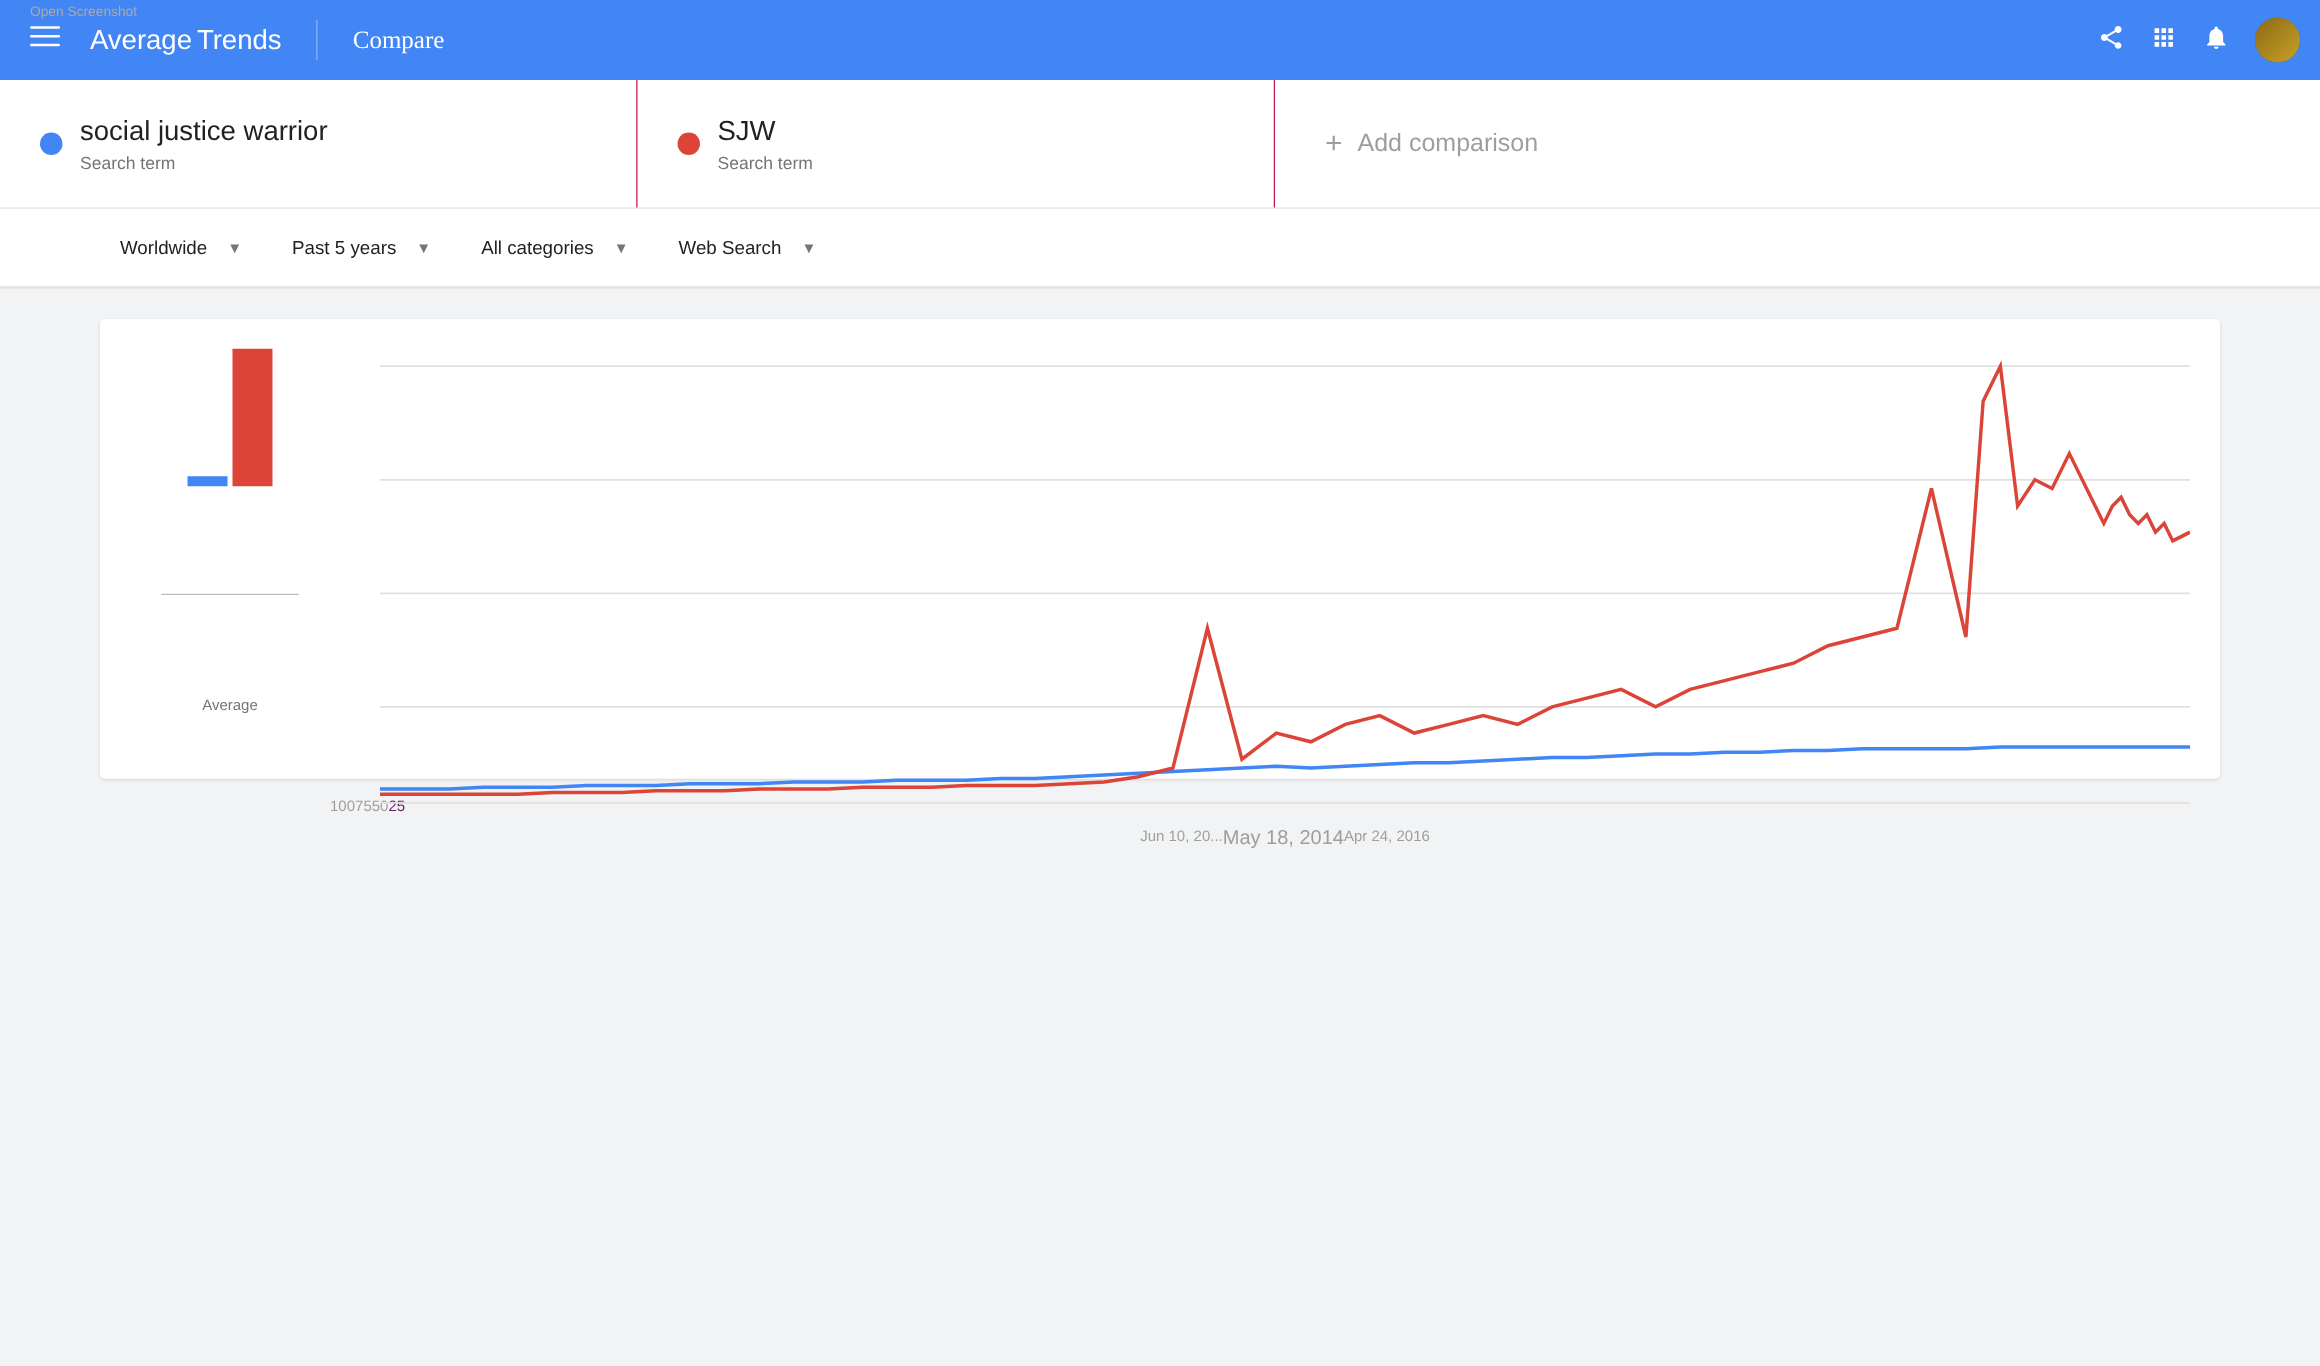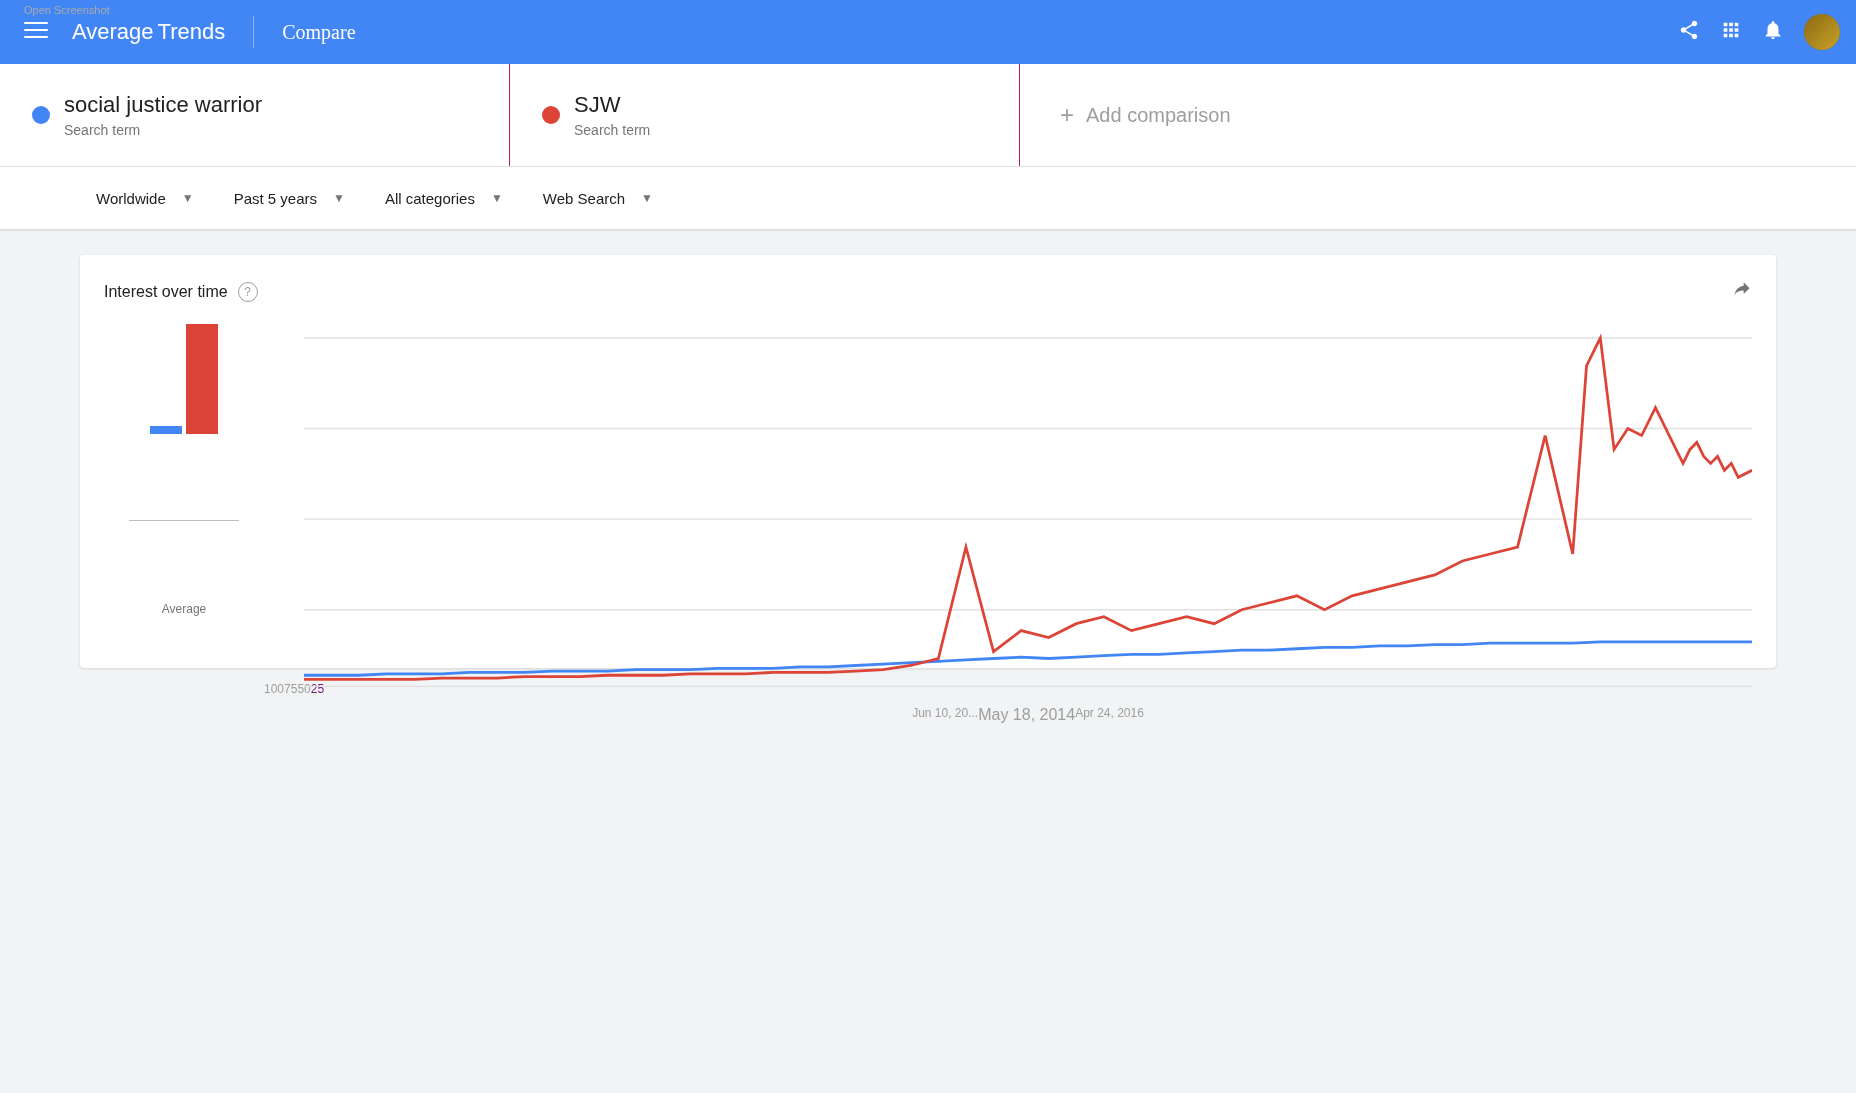--- a/index.html
+++ b/index.html
@@ -146,31 +146,20 @@
   </div>
   <div class="filter-item">
     <span>Web Search</span>
     <span class="filter-arrow">▼</span>
   </div>
 </div>
 
 <div class="main">
   <div class="chart-card">
 
-    <div class="chart-header">
-      <span class="chart-title">Interest over time</span>
-      <div class="help-icon">
-        <span>?</span>
-      </div>
-      <div class="share-icon">
-        <svg width="20" height="20" viewBox="0 0 24 24" fill="#757575">
-          <path d="M21 11l-7-7v4C7 9 4 14 3 19c2.5-3.5 6-5.1 11-5.1V18l7-7z"></path>
-        </svg>
-      </div>
-    </div>
 
     <div style="display:flex; width:100%; height:320px;">
 
       <div style="width:160px; flex-shrink:0; display:flex; flex-direction:column; align-items:center; justify-content:space-between; padding-bottom:28px;">
         <div class="avg-bars">
           <div class="avg-bar-blue" style="height:8px;width:32px;background:#4285f4;"></div>
           <div class="avg-bar-red" style="height:110px;width:32px;background:#db4437;"></div>
         </div>
         <div class="avg-line" style="width:110px;height:1px;background:#bdbdbd;margin-bottom:4px;margin-top:2px;"></div>
         <span class="avg-label">Average</span>

